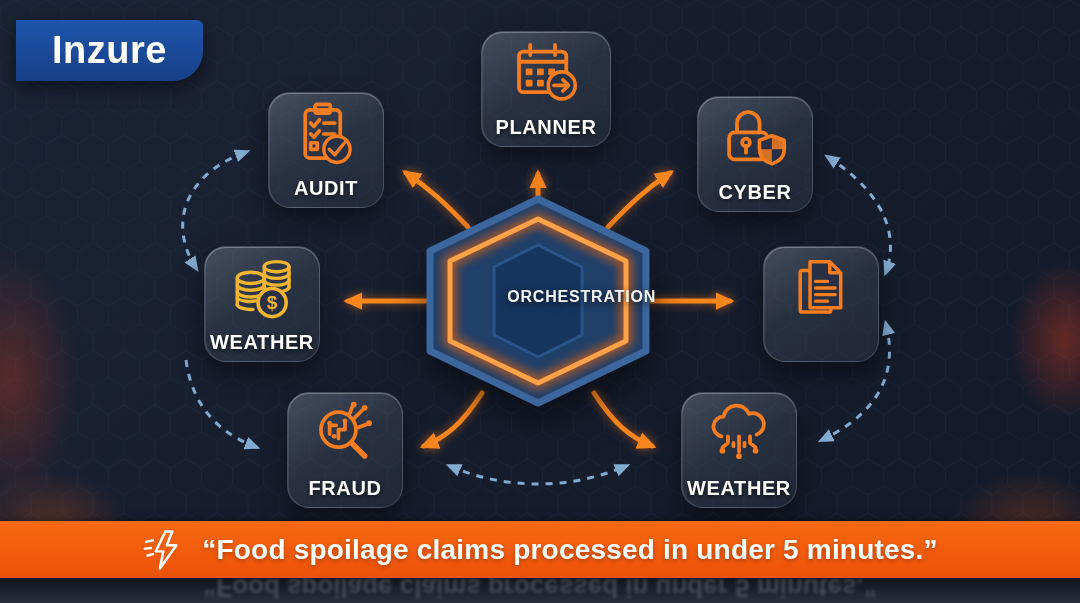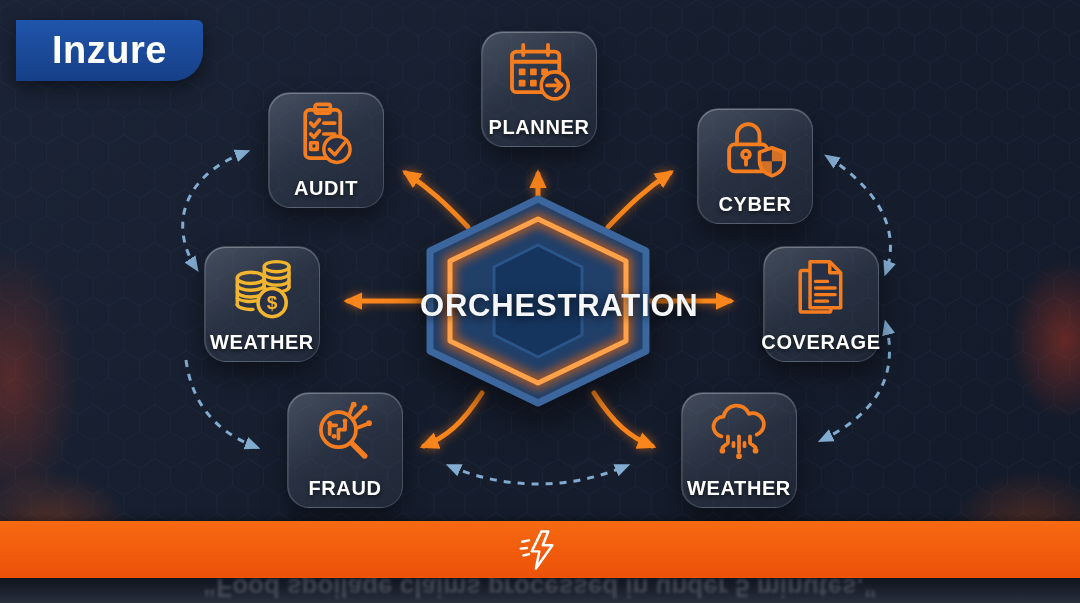--- a/index.html
+++ b/index.html
@@ -32,21 +32,21 @@
       0 12px 26px rgba(0,0,0,.45);
     border:1px solid rgba(160,172,188,.25);}
   .card .icon{position:absolute;left:50%;top:8px;transform:translateX(-50%);}
   .card .lbl{position:absolute;left:50%;bottom:7px;transform:translateX(-50%);
     color:#fff;font-size:20px;font-weight:700;letter-spacing:.6px;white-space:nowrap;
     text-shadow:0 2px 4px rgba(0,0,0,.6);}
 
   .hexwrap{position:absolute;left:420px;top:193px;width:236px;height:216px;
     filter:drop-shadow(0 16px 20px rgba(0,0,0,.55));}
   .hexlabel{position:absolute;left:420px;top:288px;width:236px;text-align:right;
-    color:#f4f6f9;font-size:31px;font-weight:700;letter-spacing:.8px;
+    color:#f4f6f9;font-size:16px;font-weight:700;letter-spacing:.8px;
     text-shadow:0 2px 8px rgba(0,0,0,.75);}
 
   .banner{position:absolute;left:0;top:521px;width:1080px;height:57px;
     background:linear-gradient(180deg,#f66a12 0%,#f15a0c 60%,#ec520a 100%);
     display:flex;align-items:center;justify-content:center;
     box-shadow:0 -2px 8px rgba(0,0,0,.4);}
   .banner .quote{color:#fff;font-size:28px;font-weight:700;letter-spacing:.2px;
     margin-left:16px;text-shadow:0 2px 4px rgba(0,0,0,.25);}
   .reflect{position:absolute;left:0;top:578px;width:1080px;height:25px;overflow:hidden;
     background:linear-gradient(180deg,#10151f 0%,#1d2330 60%,#2b313d 100%);
@@ -101,21 +101,21 @@
       <path d="M648 301 L730 301" marker-end="url(#ah-o)"></path>
       <path d="M482 393 C 462 424 446 437 424 446" marker-end="url(#ah-o)"></path>
       <path d="M594 393 C 614 424 630 437 652 446" marker-end="url(#ah-o)"></path>
     </g>
   </svg>
 
   <div class="logo">
     <span>Inzure</span>
   </div>
 
-  <div class="card" style="left:481px;top:31px;">
+  <div class="card" style="left:481px;top:31px;padding-left:14px;">
     <svg class="icon" width="72" height="66" viewBox="0 0 64 58">
       <g fill="none" stroke="#f57d1f" stroke-width="3.4" stroke-linecap="round" stroke-linejoin="round">
         <rect x="8" y="10" width="42" height="36" rx="4"></rect>
         <line x1="18" y1="4" x2="18" y2="13"></line>
           <line x1="40" y1="4" x2="40" y2="13"></line>
         <line x1="8" y1="19" x2="50" y2="19"></line>
       </g>
       <g fill="#f57d1f">
         <rect x="14" y="25" width="6" height="6" rx="1"></rect>
           <rect x="24" y="25" width="6" height="6" rx="1"></rect>
@@ -142,21 +142,21 @@
         <polyline points="18,30 21,33 26,27"></polyline>
           <line x1="30" y1="30" x2="40" y2="30"></line>
         <rect x="18" y="38" width="6" height="6"></rect>
       </g>
       <circle cx="42" cy="44" r="12" fill="#273044" stroke="#f57d1f" stroke-width="3.2"></circle>
       <polyline points="35,44 40,49 49,38" fill="none" stroke="#f57d1f" stroke-width="3.2" stroke-linecap="round" stroke-linejoin="round"></polyline>
     </svg>
     <div class="lbl">AUDIT</div>
   </div>
 
-  <div class="card" style="left:697px;top:96px;margin-top:12px;">
+  <div class="card" style="left:697px;top:96px;">
     <svg class="icon" width="72" height="66" viewBox="0 0 64 58">
       <g fill="none" stroke="#f57d1f" stroke-width="3.4" stroke-linecap="round" stroke-linejoin="round">
         <path d="M16 24 V16 a10 10 0 0 1 20 0 v8"></path>
         <rect x="9" y="24" width="34" height="24" rx="5"></rect>
         <circle cx="24" cy="33" r="3.4"></circle>
           <line x1="24" y1="36" x2="24" y2="42"></line>
       </g>
       <path d="M47 27 l11 4 v8 c0 7 -5 11 -11 13 c-6 -2 -11 -6 -11 -13 v-8 Z" fill="#273044" stroke="#f57d1f" stroke-width="3.2" stroke-linejoin="round"></path>
       <path d="M47 27 l11 4 v8 h-11 Z M47 52 c-6 -2 -11 -6 -11 -13 h11 Z" fill="#f57d1f" opacity=".85"></path>
     </svg>
@@ -184,21 +184,20 @@
       <rect x="13" y="14" width="28" height="38" rx="2" fill="none" stroke="#f57d1f" stroke-width="3.2"></rect>
       <path d="M22 6 h18 l10 10 v32 h-28 Z" fill="#273044" stroke="#f57d1f" stroke-width="3.2" stroke-linejoin="round"></path>
       <path d="M40 6 v10 h10" fill="none" stroke="#f57d1f" stroke-width="3.2" stroke-linejoin="round"></path>
       <g stroke="#f57d1f" stroke-width="3" stroke-linecap="round">
         <line x1="27" y1="24" x2="38" y2="24"></line>
           <line x1="27" y1="30" x2="45" y2="30"></line>
         <line x1="27" y1="36" x2="45" y2="36"></line>
           <line x1="27" y1="42" x2="38" y2="42"></line>
       </g>
     </svg>
-    <div class="lbl">COVERAGE</div>
   </div>
 
   <div class="card" style="left:681px;top:392px;">
     <svg class="icon" width="72" height="64" viewBox="0 0 64 58">
       <g fill="none" stroke="#f57d1f" stroke-width="3.4" stroke-linecap="round" stroke-linejoin="round">
         <path d="M16 32 a9 9 0 0 1 2 -17.8 a12 12 0 0 1 23 -2.5 a10 10 0 0 1 7 18.8"></path>
         <path d="M22 32 v6 l-5 4 M32 32 v14 M42 32 v6 l5 4"></path>
         <line x1="27" y1="38" x2="27" y2="41"></line>
           <line x1="37" y1="38" x2="37" y2="41"></line>
       </g>
@@ -246,18 +245,19 @@
 
   <div class="banner">
     <svg width="44" height="44" viewBox="0 0 64 64">
       <g fill="none" stroke="#ffffff" stroke-width="3.6" stroke-linecap="round" stroke-linejoin="round">
         <path d="M34 5 L20 34 h11 L26 59 L50 25 H36 L44 5 Z"></path>
         <line x1="6" y1="20" x2="16" y2="18"></line>
           <line x1="4" y1="30" x2="13" y2="29"></line>
           <line x1="8" y1="40" x2="16" y2="38"></line>
       </g>
     </svg>
+    <span class="quote">“Food spoilage claims processed in under 5 minutes.”</span>
   </div>
   <div class="reflect">
     <span class="rtext">“Food spoilage claims processed in under 5 minutes.”</span>
   </div>
 
 </div>
 
 </body></html>

